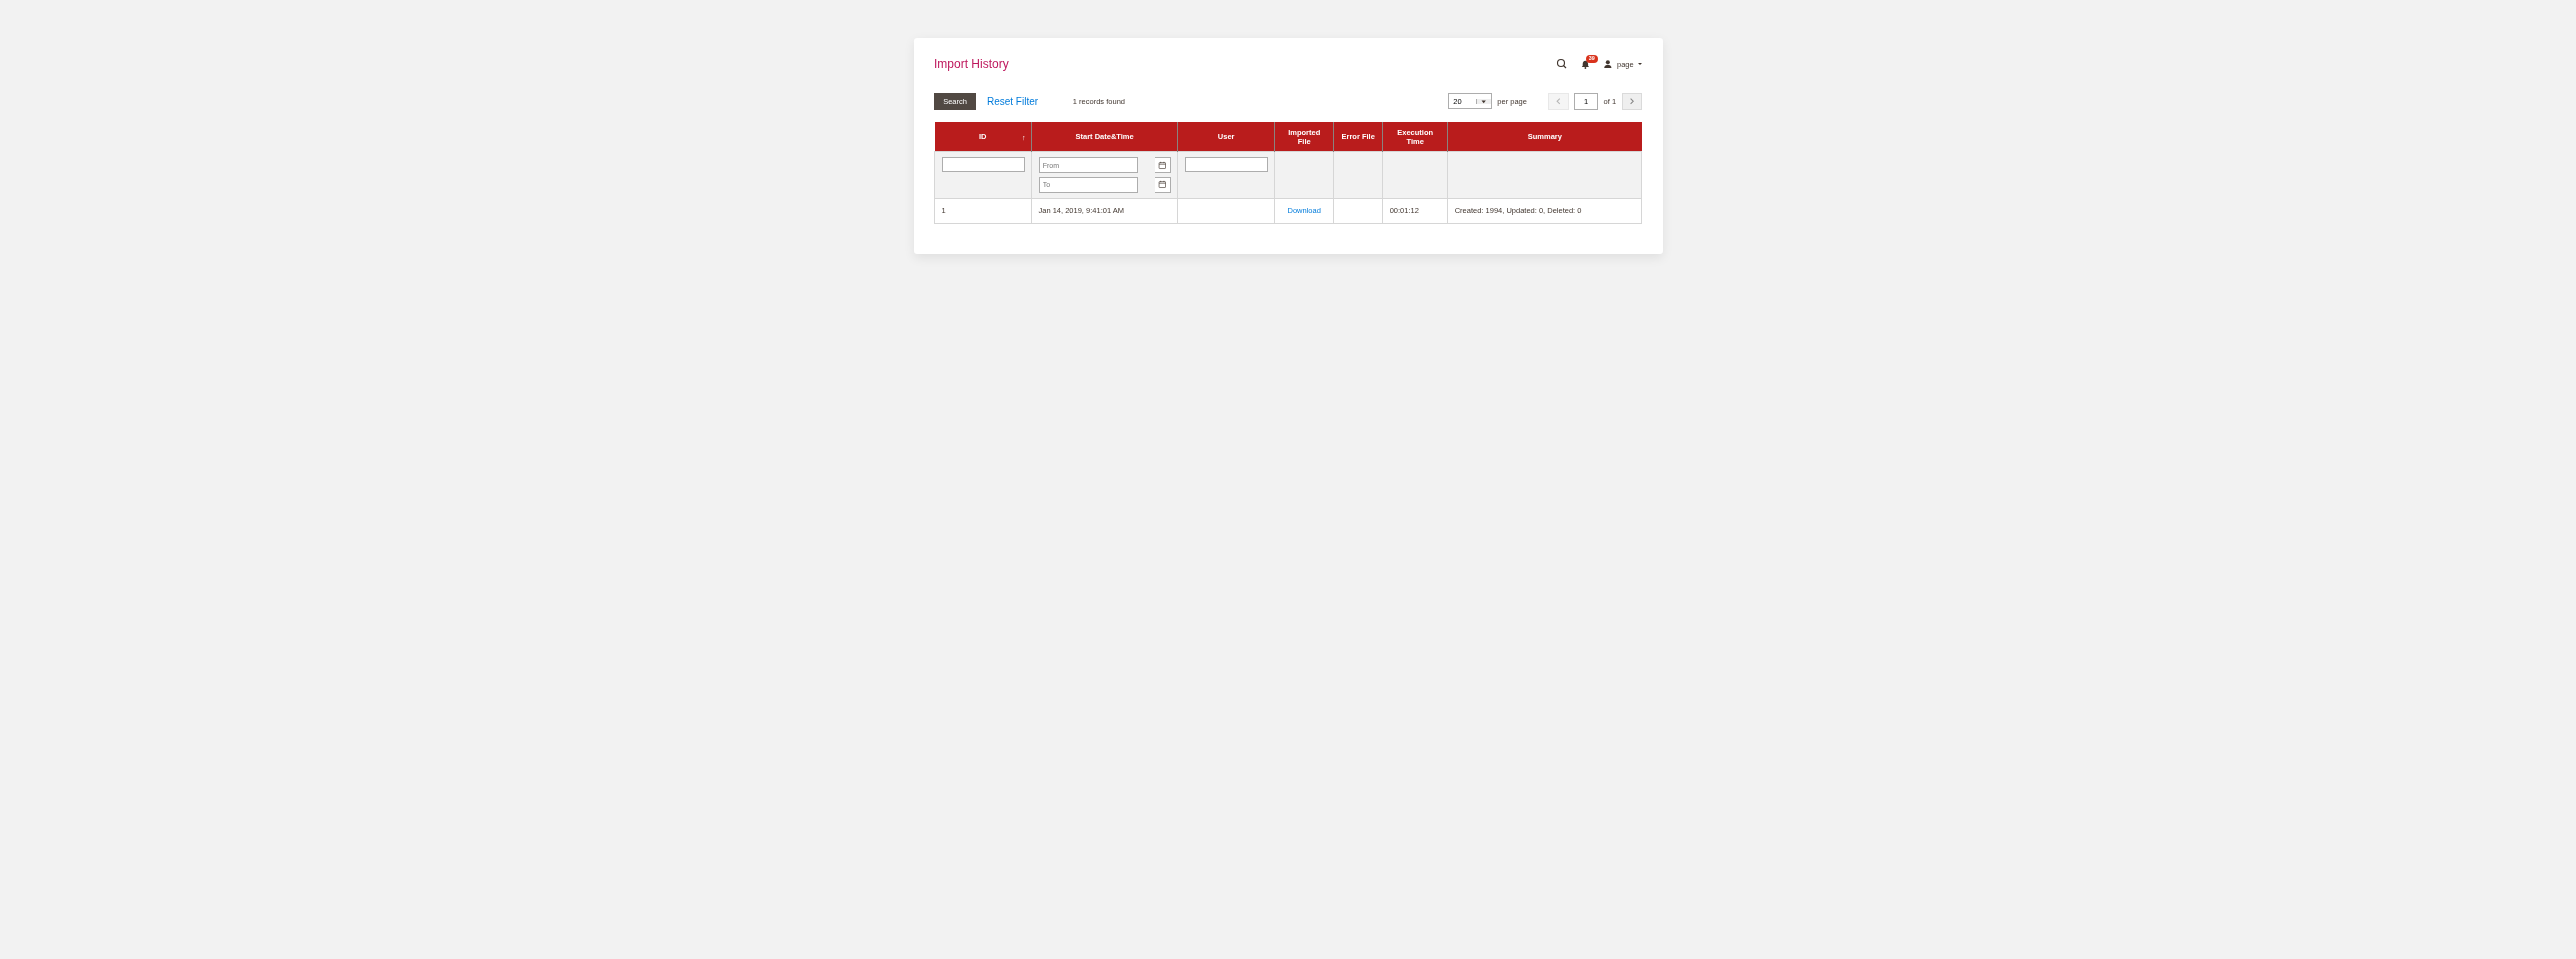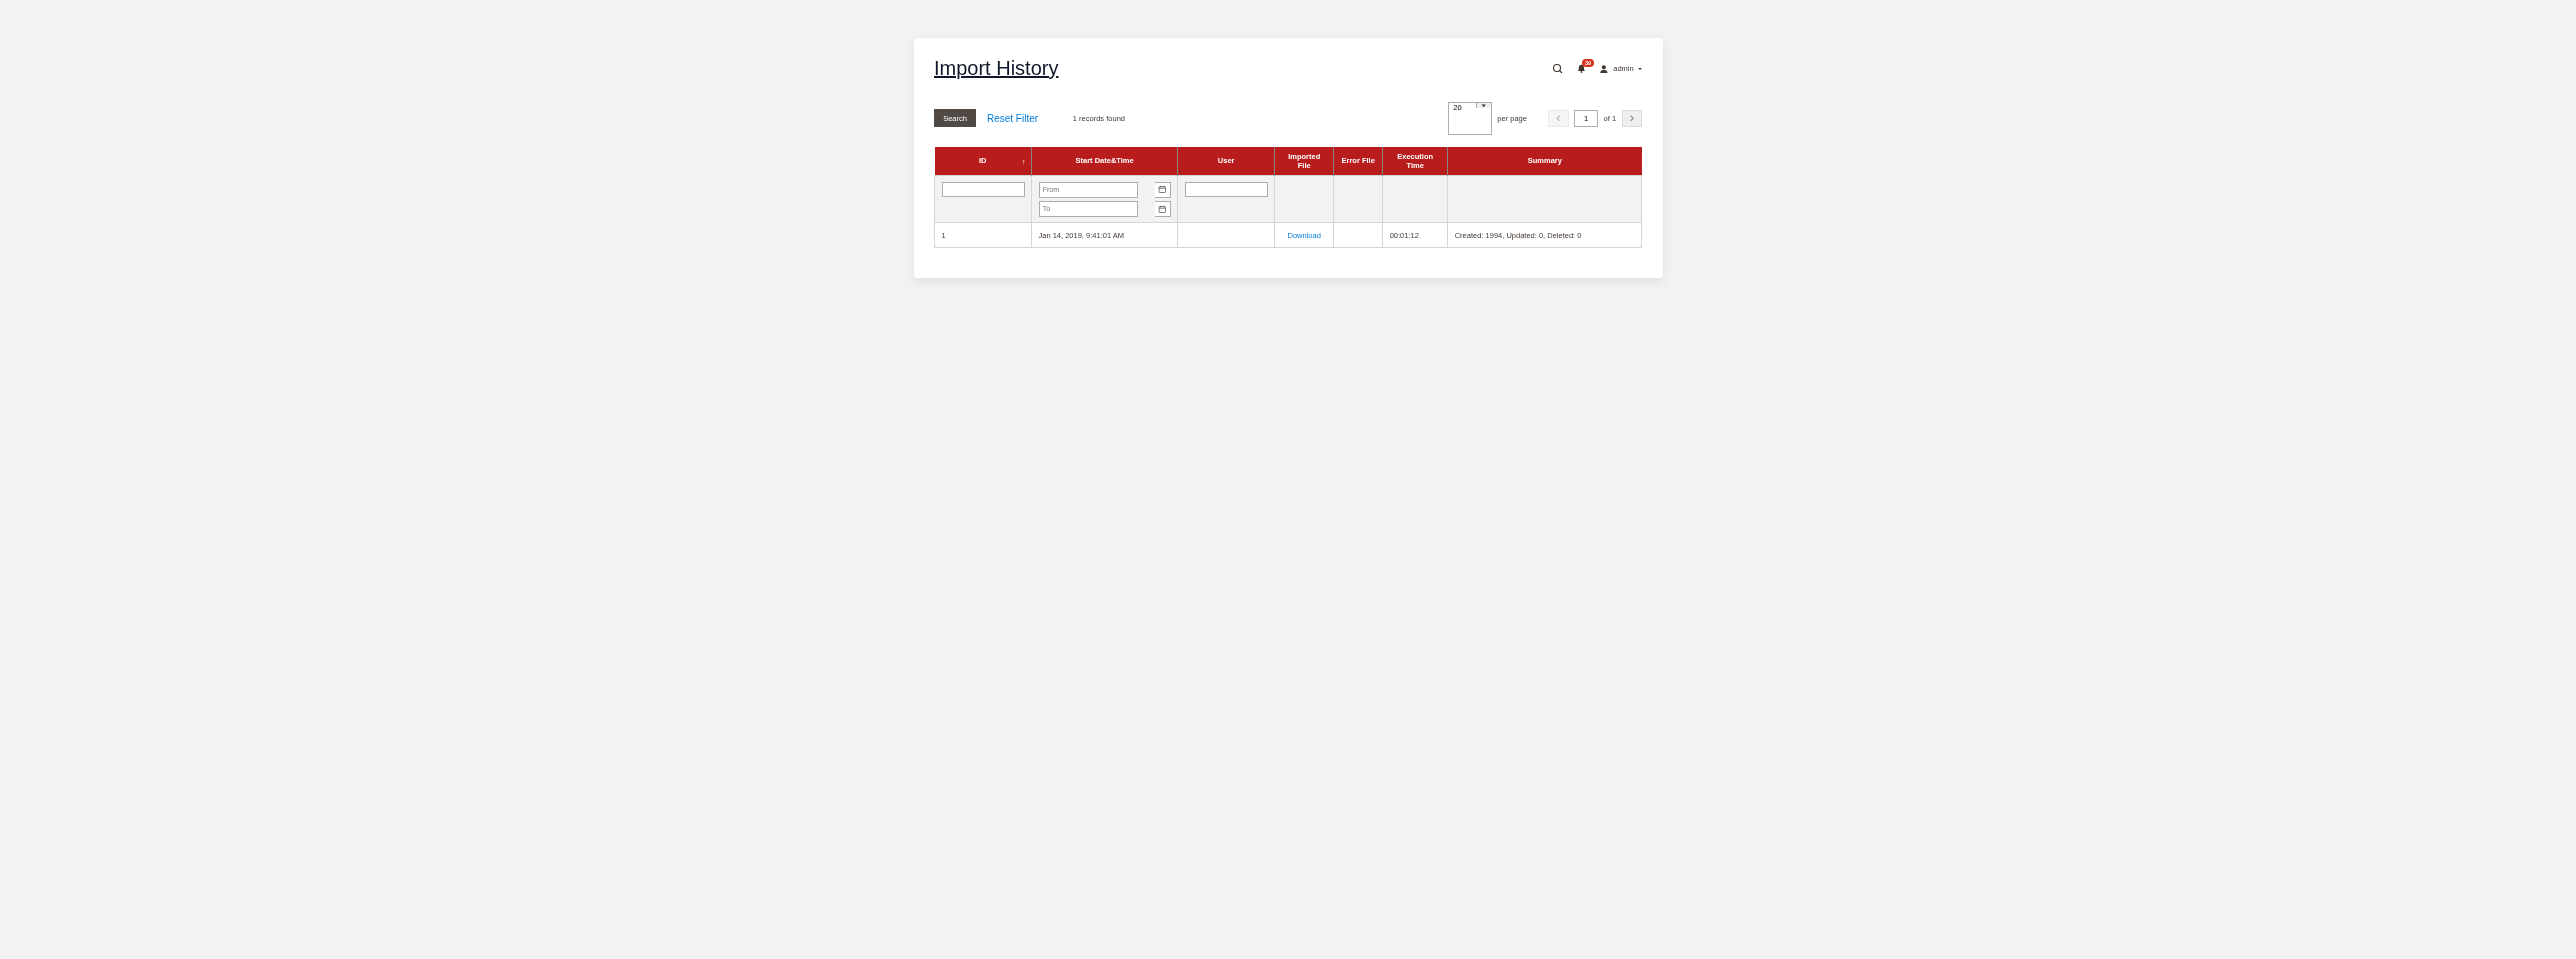--- a/index.html
+++ b/index.html
@@ -17,24 +17,23 @@
     margin: 0 auto;
     padding: 19px 20.5px 30px 20.5px;
   }
   .header-row {
     display: flex;
     justify-content: space-between;
     align-items: center;
     margin-bottom: 21.6px;
   }
   .page-title {
-    font-size: 20px;
+    font-size: 12px;
     font-weight: 400;
-    color: #0f172a;
-    text-decoration: underline;
+    color: #be185d;
   }
   .header-actions {
     display: flex;
     align-items: center;
     gap: 12px;
   }
   .icon-search svg, .icon-bell svg, .icon-user svg {
     display: block;
   }
   .notif-wrap { position: relative; }
@@ -98,23 +97,23 @@
     align-items: center;
     gap: 5.4px;
   }
   .perpage-wrap {
     display: flex;
     align-items: center;
     gap: 5.4px;
   }
   .perpage-select {
     display: flex;
-    align-items: flex-start;
-    border: 0.5px solid #adadad;
-    height: 33px;
+    align-items: center;
+    border: 0.5px solid #adadad;
+    height: 16px;
   }
   .perpage-input {
     border: none;
     width: 27px;
     padding: 0 4.3px;
     font-size: 7.5px;
     outline: none;
   }
   .perpage-btn {
     width: 15px;
@@ -253,21 +252,21 @@
         </span>
         <span class="badge">39</span>
       </span>
       <div class="user-block">
         <span class="icon-user">
           <svg width="9.7" height="9.7" viewBox="0 0 24 24" fill="#41362f">
               <circle cx="12" cy="8" r="5"></circle>
               <path d="M3 22 C3 16 8 14 12 14 C16 14 21 16 21 22 Z"></path>
             </svg>
         </span>
-        <span class="user-name">admin</span>
+        <span class="user-name">page</span>
         <span class="caret-down"></span>
       </div>
     </div>
   </div>
 
   <div class="toolbar">
     <div class="toolbar-left">
       <button class="btn-search">Search</button>
       <span class="link-reset">Reset Filter</span>
       <span class="records-found">1 records found</span>

